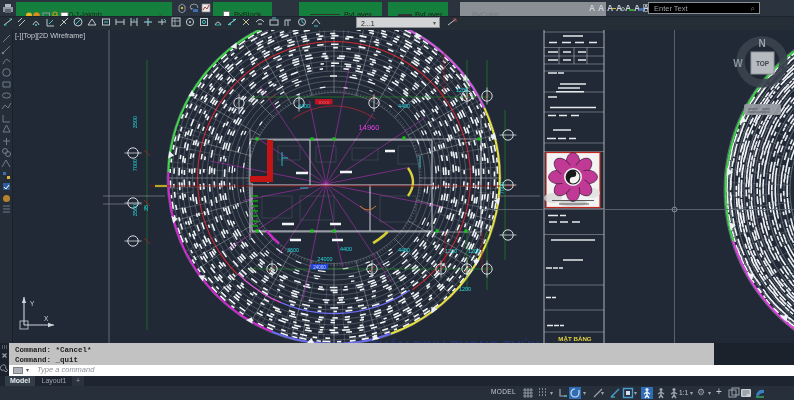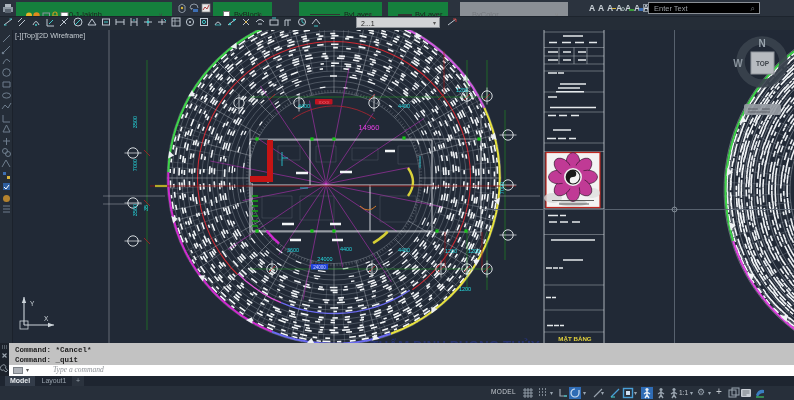--- a/index.html
+++ b/index.html
@@ -2,21 +2,21 @@
 <html><head><meta charset="utf-8"><style>
 *{margin:0;padding:0;box-sizing:border-box}
 body{width:794px;height:400px;overflow:hidden;font-family:"Liberation Sans",sans-serif;background:#222a36;position:relative}
 .row1{position:absolute;left:0;top:0;width:794px;height:15.5px;background:#2b333e}
 .row2{position:absolute;left:0;top:15.5px;width:794px;height:14.5px;background:#252d37;border-top:1px solid #1d242d}
 .field{position:absolute;top:2px;height:11.5px;background:#d2d4d6;border:7px solid #15803d;font-size:7.5px;color:#1c1c1c;line-height:10px}
 .arr{position:absolute;right:2px;top:1px;color:#444;font-size:6px}
 .draw{position:absolute;left:0;top:30px;width:794px;height:313px;background:#212936}
 .lbar{position:absolute;left:0;top:30px;width:13px;height:313px;background:#252d38;border-right:1px solid #1b212b}
 .cmd{position:absolute;left:0;top:343px;width:794px;height:32.5px;background:#1c222b}
-.cmdhist{position:absolute;left:9px;top:0;width:785px;height:21.5px;background:#c2c2c2;font-family:"Liberation Mono",monospace;font-size:7.5px;color:#1e1e1e;line-height:10px;padding:1.5px 0 0 6px;font-weight:bold}
+.cmdhist{position:absolute;left:9px;top:0;width:705px;height:21.5px;background:#c2c2c2;font-family:"Liberation Mono",monospace;font-size:7.5px;color:#1e1e1e;line-height:10px;padding:1.5px 0 0 6px;font-weight:bold}
 .cmdin{position:absolute;left:9px;top:21.5px;width:785px;height:11px;background:#fff}
 .tabs{position:absolute;left:0;top:375.5px;width:794px;height:10.5px;background:#1e2530}
 .status{position:absolute;left:0;top:386px;width:794px;height:14px;background:#272f3a}
 svg{display:block}
 </style></head><body>
 <div class="draw"></div>
 <svg style="position:absolute;left:0;top:30px" width="794" height="313" viewBox="0 30 794 313">
     <circle cx="334.0" cy="178.0" r="85.5" fill="none" stroke="#a6aeb8" stroke-width="0.45" opacity="0.75"></circle>
     <circle cx="334.0" cy="178.0" r="91" fill="none" stroke="#a6aeb8" stroke-width="0.45" opacity="0.75"></circle>
     <circle cx="334.0" cy="178.0" r="97" fill="none" stroke="#a6aeb8" stroke-width="0.45" opacity="0.75"></circle>
@@ -312,21 +312,21 @@
  <div class="field" style="left:299px;width:83px">
    <span style="position:absolute;left:4px;top:5px;width:30px;height:1px;background:#333"></span>
    <span style="position:absolute;left:38px;top:1px">ByLayer</span>
       <span class="arr">∨</span>
  </div>
  <div class="field" style="left:388px;width:60px">
    <span style="position:absolute;left:3px;top:5px;width:14px;height:2px;background:#333"></span>
    <span style="position:absolute;left:20px;top:1px">ByLayer</span>
       <span class="arr">∨</span>
  </div>
- <div class="field" style="left:460px;width:108px;background:#fef9c3;color:#75797e;border-color:#8a8f95">
+ <div class="field" style="left:460px;width:146px;background:#fef9c3;color:#75797e;border-color:#8a8f95">
    <span style="position:absolute;left:5px;top:1px">ByColor</span>
       <span class="arr" style="color:#888">∨</span>
  </div>
  <div style="position:absolute;left:589px;top:2.5px;width:9px;height:11px;color:#ccd3d9;font-size:8.5px;font-weight:bold;text-align:left">A</div>
     <div style="position:absolute;left:598px;top:2.5px;width:9px;height:11px;color:#ccd3d9;font-size:8.5px;font-weight:bold;text-align:left">A</div>
     <div style="position:absolute;left:607px;top:2.5px;width:9px;height:11px;color:#ccd3d9;font-size:8.5px;font-weight:bold;text-align:left">A<i style="position:absolute;left:5px;top:5px;width:4px;height:1.5px;background:#d8b43c"></i></div>
     <div style="position:absolute;left:616px;top:2.5px;width:9px;height:11px;color:#ccd3d9;font-size:8.5px;font-weight:bold;text-align:left">A<i style="position:absolute;left:5px;top:4px;width:4px;height:4px;border:1px solid #9aa;border-radius:50%"></i></div>
     <div style="position:absolute;left:625px;top:2.5px;width:9px;height:11px;color:#ccd3d9;font-size:8.5px;font-weight:bold;text-align:left">A<i style="position:absolute;left:4px;top:6px;width:5px;height:2px;background:#3a9e3a"></i></div>
     <div style="position:absolute;left:634px;top:2.5px;width:9px;height:11px;color:#ccd3d9;font-size:8.5px;font-weight:bold;text-align:left">A<i style="position:absolute;left:5px;top:5px;width:4px;height:3px;background:#3d6fb4"></i></div>
     <div style="position:absolute;left:643px;top:2.5px;width:9px;height:11px;color:#ccd3d9;font-size:8.5px;font-weight:bold;text-align:left">A<i style="position:absolute;left:0px;top:1px;width:8px;height:8px;border:1px solid #8a949e"></i></div>
@@ -429,21 +429,21 @@
 <div class="cmd">
  <svg style="position:absolute;left:0px;top:1px" width="9" height="31" viewBox="0 0 9 31">
       <path d="M2 2h1M4 2h1M6 2h1M2 4h1M4 4h1M6 4h1" stroke="#8a95a0" stroke-width="1"></path>
       <path d="M2.5 9.5l4 4M6.5 9.5l-4 4" stroke="#9aa4ae" stroke-width="1.1"></path>
       <path d="M2.5 21a2.2 2.2 0 0 1 3 3l2 2.5-1.5 1.5-2.5-2a2.2 2.2 0 0 1-3-3z" fill="none" stroke="#9aa4ae" stroke-width="0.9"></path>
     </svg>
  <div class="cmdhist">Command: *Cancel*<br>Command: _quit</div>
  <div class="cmdin">
    <span style="position:absolute;left:4px;top:2px;width:10px;height:7px;background:#aeb2b8;border:1px solid #7d8288"></span>
    <span style="position:absolute;left:17px;top:1px;color:#555;font-size:6px">▾</span>
-   <span style="position:absolute;left:44px;top:0.5px;font-family:Liberation Serif, serif;font-style:italic;font-size:7.5px;color:#8f9398">Type a command</span>
+   <span style="position:absolute;left:28px;top:0.5px;font-family:Liberation Sans, sans-serif;font-style:italic;font-size:7.5px;color:#8f9398">Type a command</span>
  </div>
 </div>
 <div class="tabs">
  <span style="position:absolute;left:5px;top:0;width:30px;height:10.5px;background:#333c49;color:#e8ecef;font-size:7px;font-weight:bold;text-align:center;line-height:10px">Model</span>
  <span style="position:absolute;left:38px;top:0;width:32px;height:10.5px;color:#98a2ac;font-size:7px;text-align:center;line-height:10px">Layout1</span>
  <span style="position:absolute;left:72px;top:0;width:12px;height:10.5px;background:#2b333e;color:#98a2ac;font-size:7px;text-align:center;line-height:10px">+</span>
 </div>
 <div class="status"></div>
 <div style="position:absolute;left:491px;top:388px;font-size:6.5px;color:#c3c9cf;letter-spacing:0.4px">MODEL</div>
 <svg style="position:absolute;left:522px;top:386.5px" width="12" height="12" viewBox="0 0 12 12">

